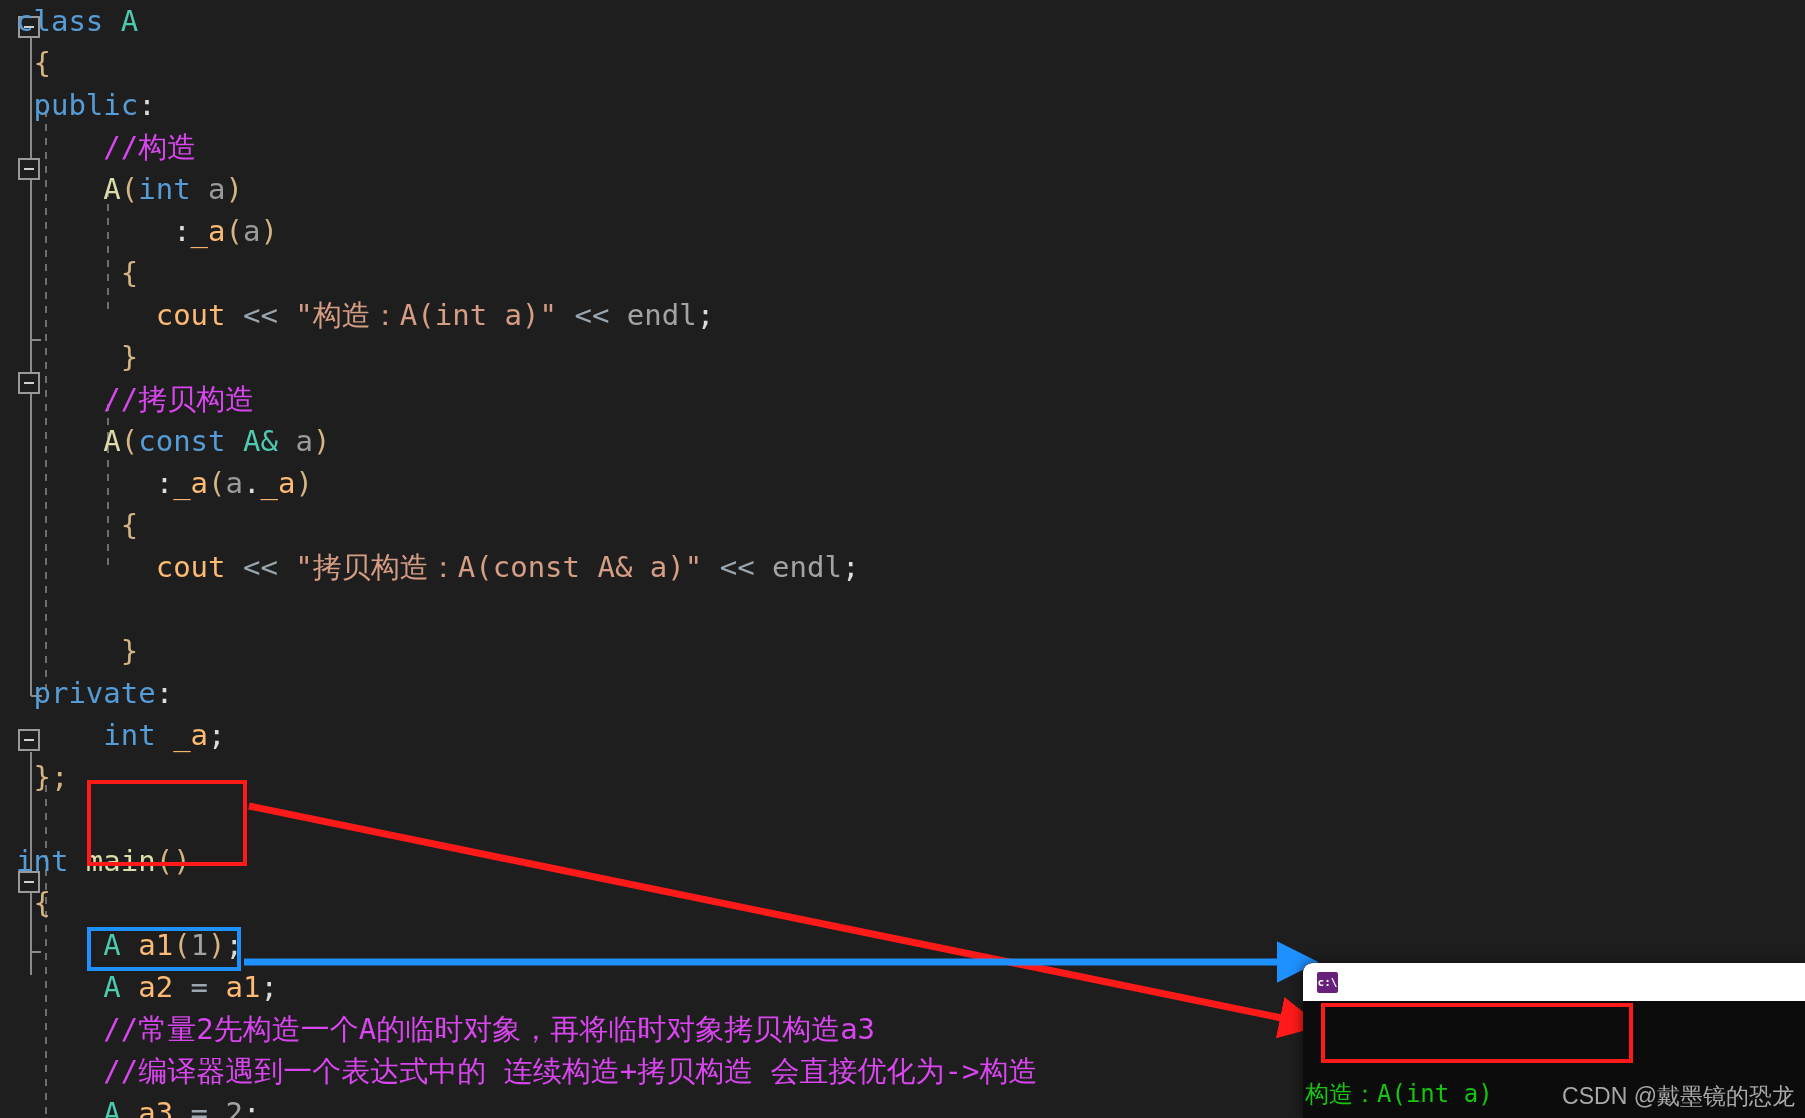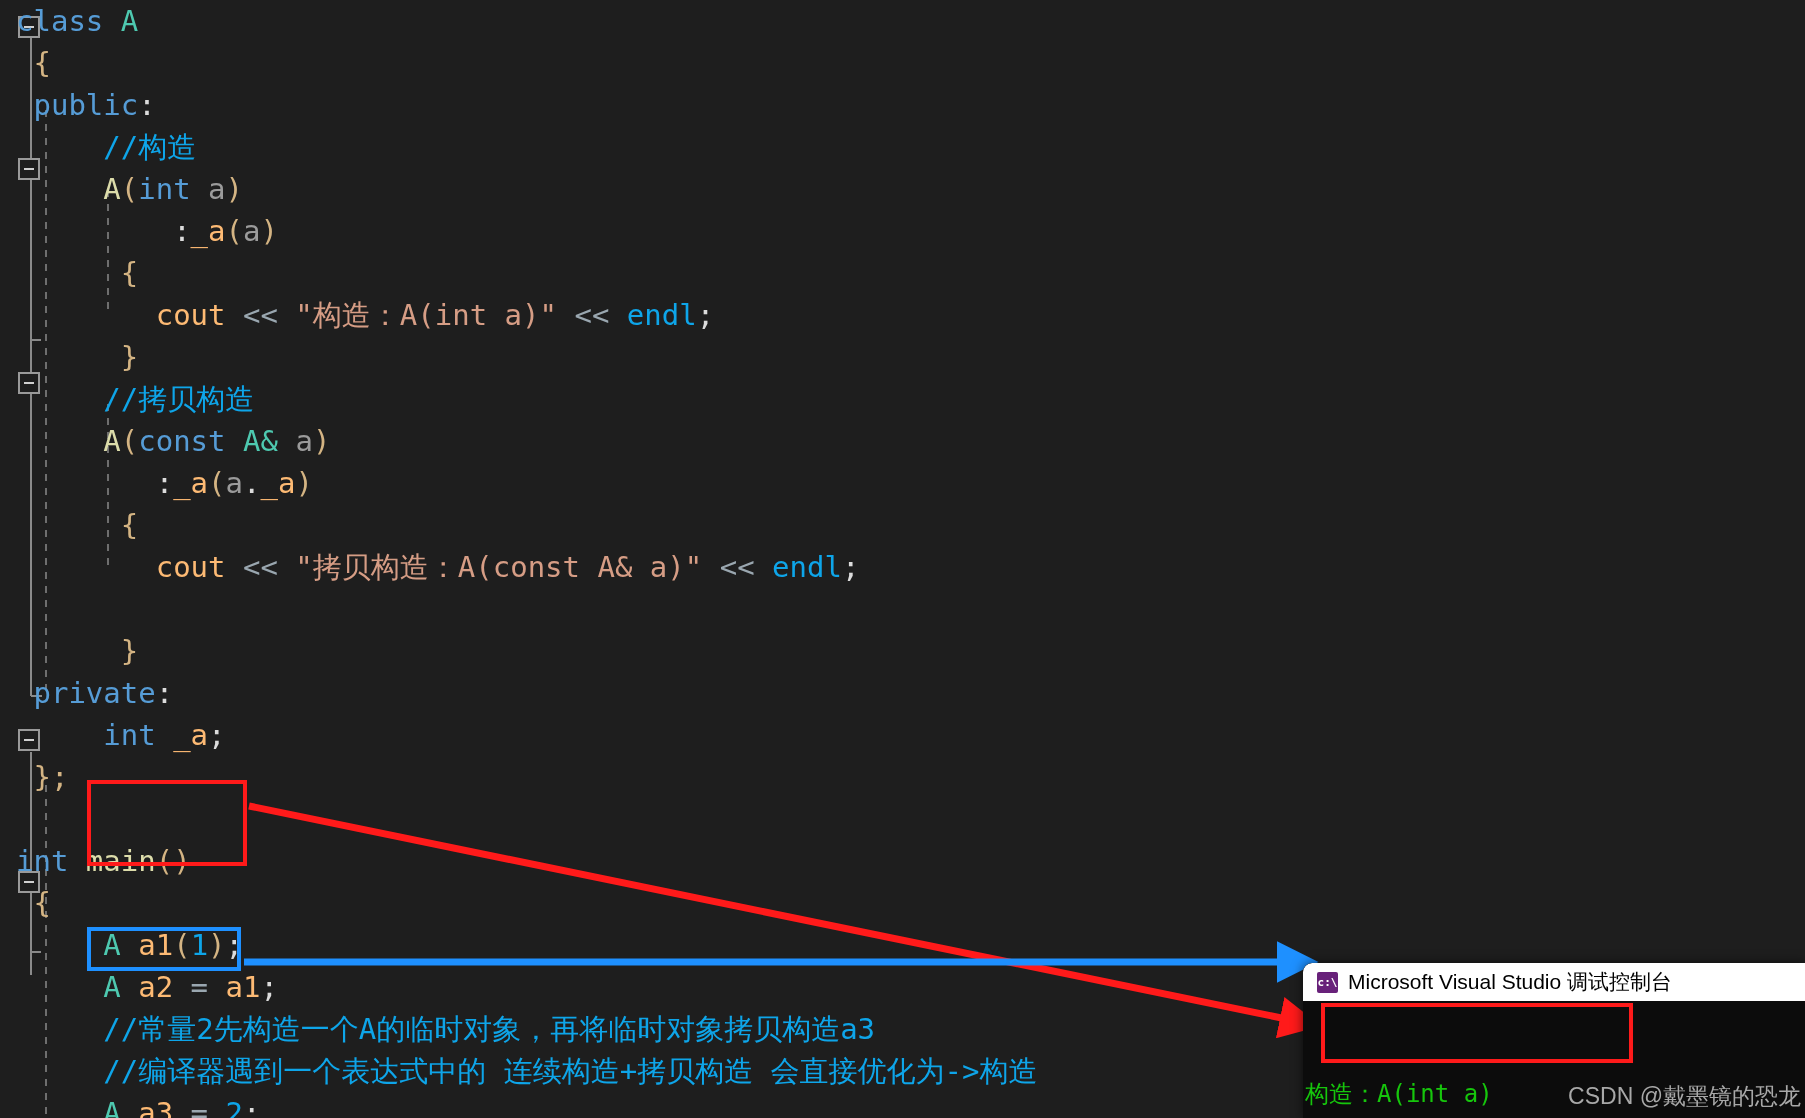--- a/index.html
+++ b/index.html
@@ -27,27 +27,27 @@
     height:42px;
     position:relative;
     white-space:pre;
     padding-left:0px;
   }
   
   .kw      {color:#569cd6;}
   .type    {color:#4ec9b0;}
   .fn      {color:#dcdcaa;}
   .str     {color:#d69d85;}
-  .cmt     {color:#0ea5e9;}
+  .cmt     {color:#d946ef;}
   .plain   {color:#dcdcdc;}
   .var     {color:#fdba74;}
   .brace   {color:#d4b483;}
   .op      {color:#9aa7b0;}
   .dim     {color:#9b9b9b;}
-  .macro   {color:#0ea5e9;}
+  .macro   {color:#a3a3a3;}
 
   
   .gutter-svg{position:absolute;left:0;top:0;pointer-events:none;}
 
   
   .hl-box{position:absolute;box-sizing:border-box;pointer-events:none;}
   .hl-red{border:4px solid #ff1a1a;}
   .hl-blue{border:4px solid #1e90ff;}
 
   
@@ -94,21 +94,21 @@
     font-size:24px;
     line-height:30px;
     color:#16c60c;
     white-space:pre;
     position:relative;
     height:116px;
   }
   .console-line{color:#16c60c;white-space:pre;}
   #watermark{
     position:absolute;
-    right:4px;bottom:6px;
+    right:10px;bottom:6px;
     color:#a8a8a8;
     font-family:"Liberation Sans","DejaVu Sans",sans-serif;
     font-size:23px;
     white-space:nowrap;
   }
 </style>
 </head>
 <body>
 
 <div id="editor">
@@ -168,21 +168,20 @@
       </marker>
     </defs>
     <line x1="233" y1="806" x2="1295" y2="1024" stroke="#ff1a1a" stroke-width="7" marker-end="url(#arrowRed)"></line>
     <line x1="228" y1="962" x2="1292" y2="962" stroke="#1e90ff" stroke-width="7" marker-end="url(#arrowBlue)"></line>
   </svg>
 </div>
 
 <div id="console-window">
   <div id="console-titlebar">
     <div class="vs-icon">c:\</div>
-    <div id="console-title">Microsoft Visual Studio 调试控制台</div>
   </div>
   <div id="console-body">
     <div class="console-line">构造：A(int a)</div>
     
     
   </div>
 </div>
 
 <div id="watermark">CSDN @戴墨镜的恐龙</div>
 

